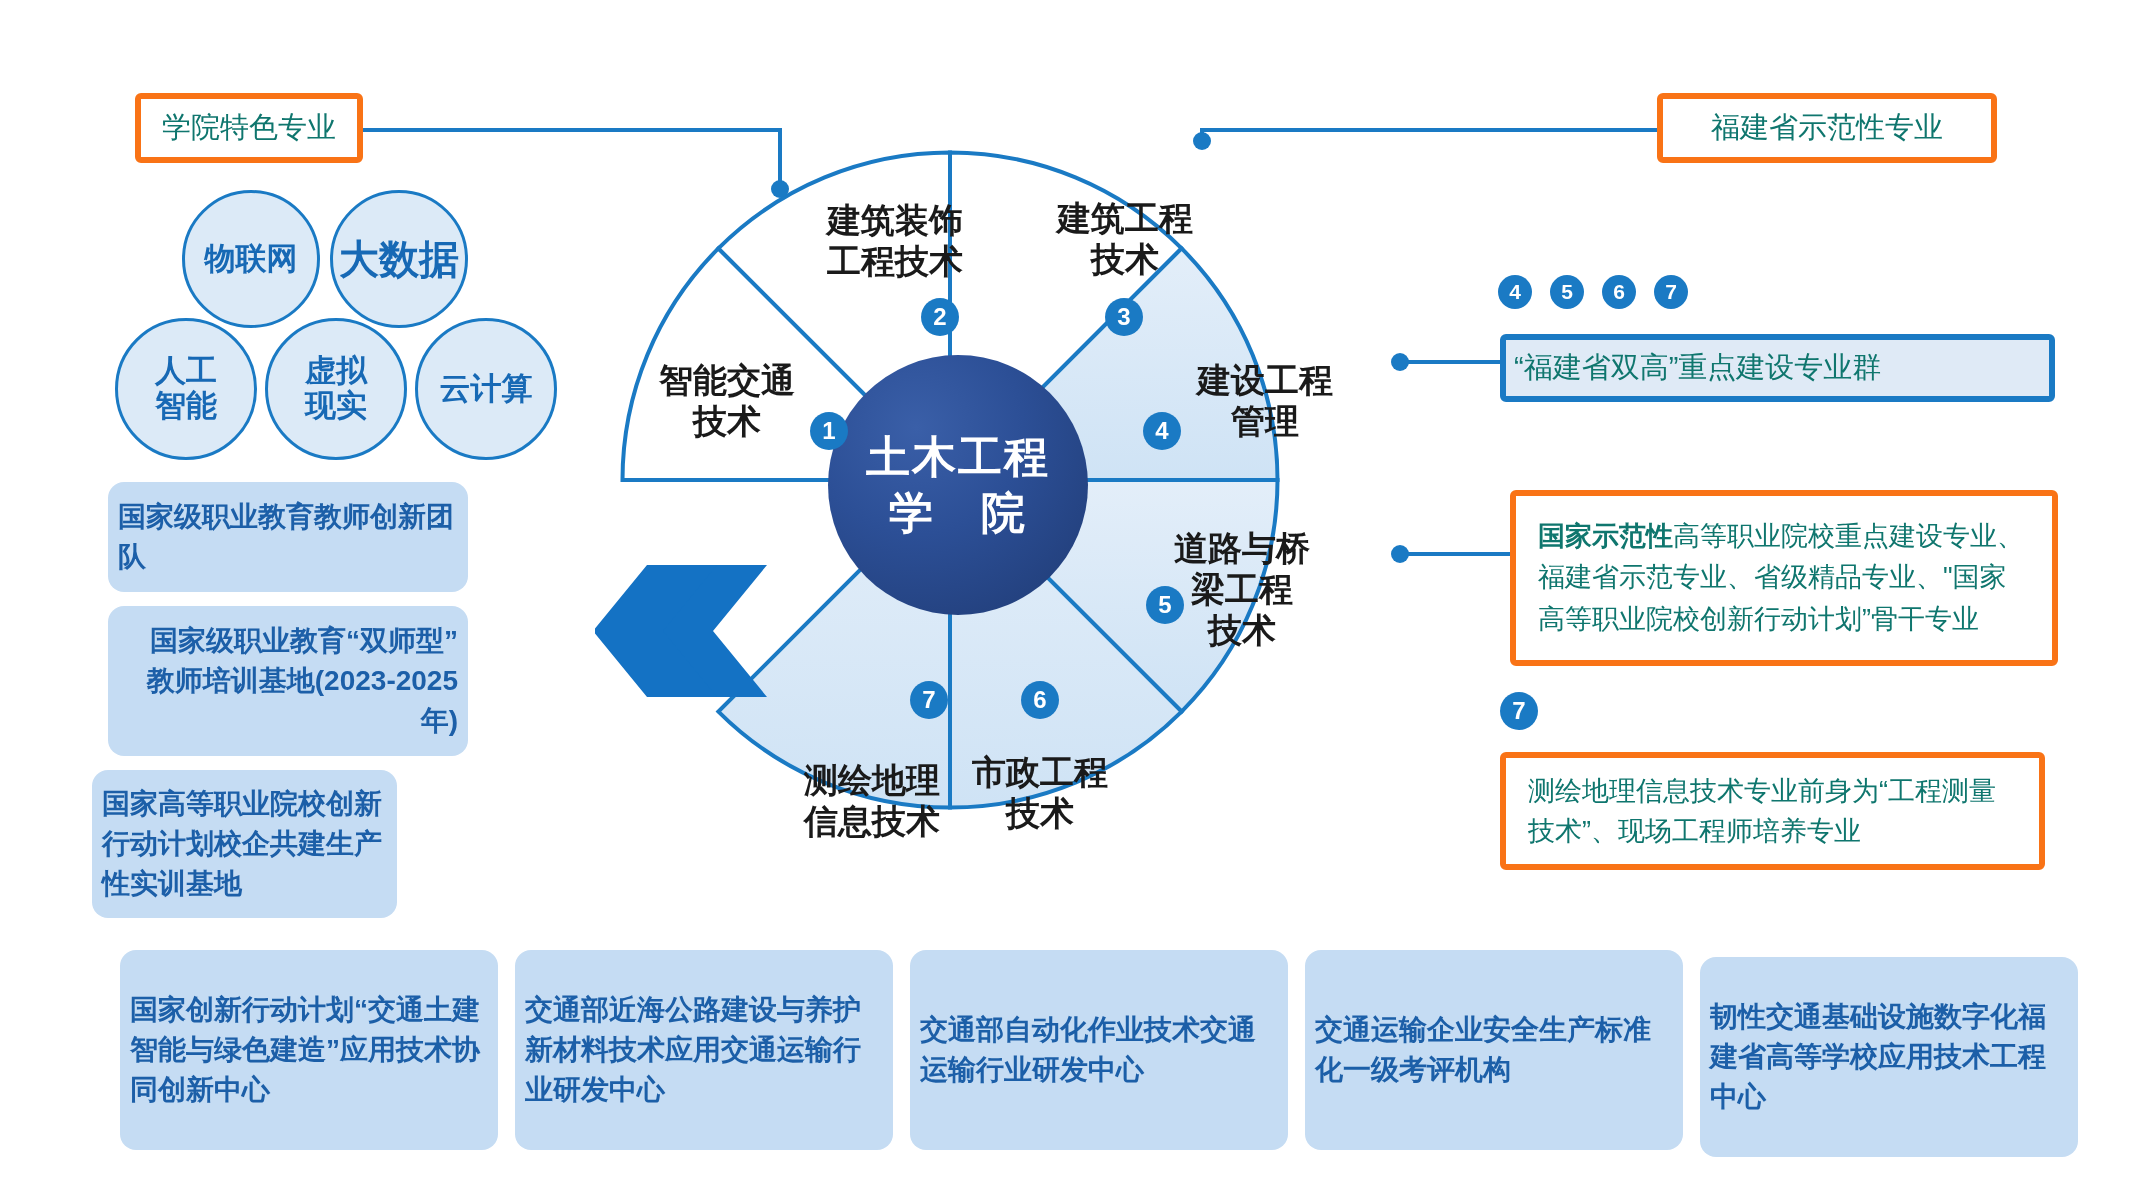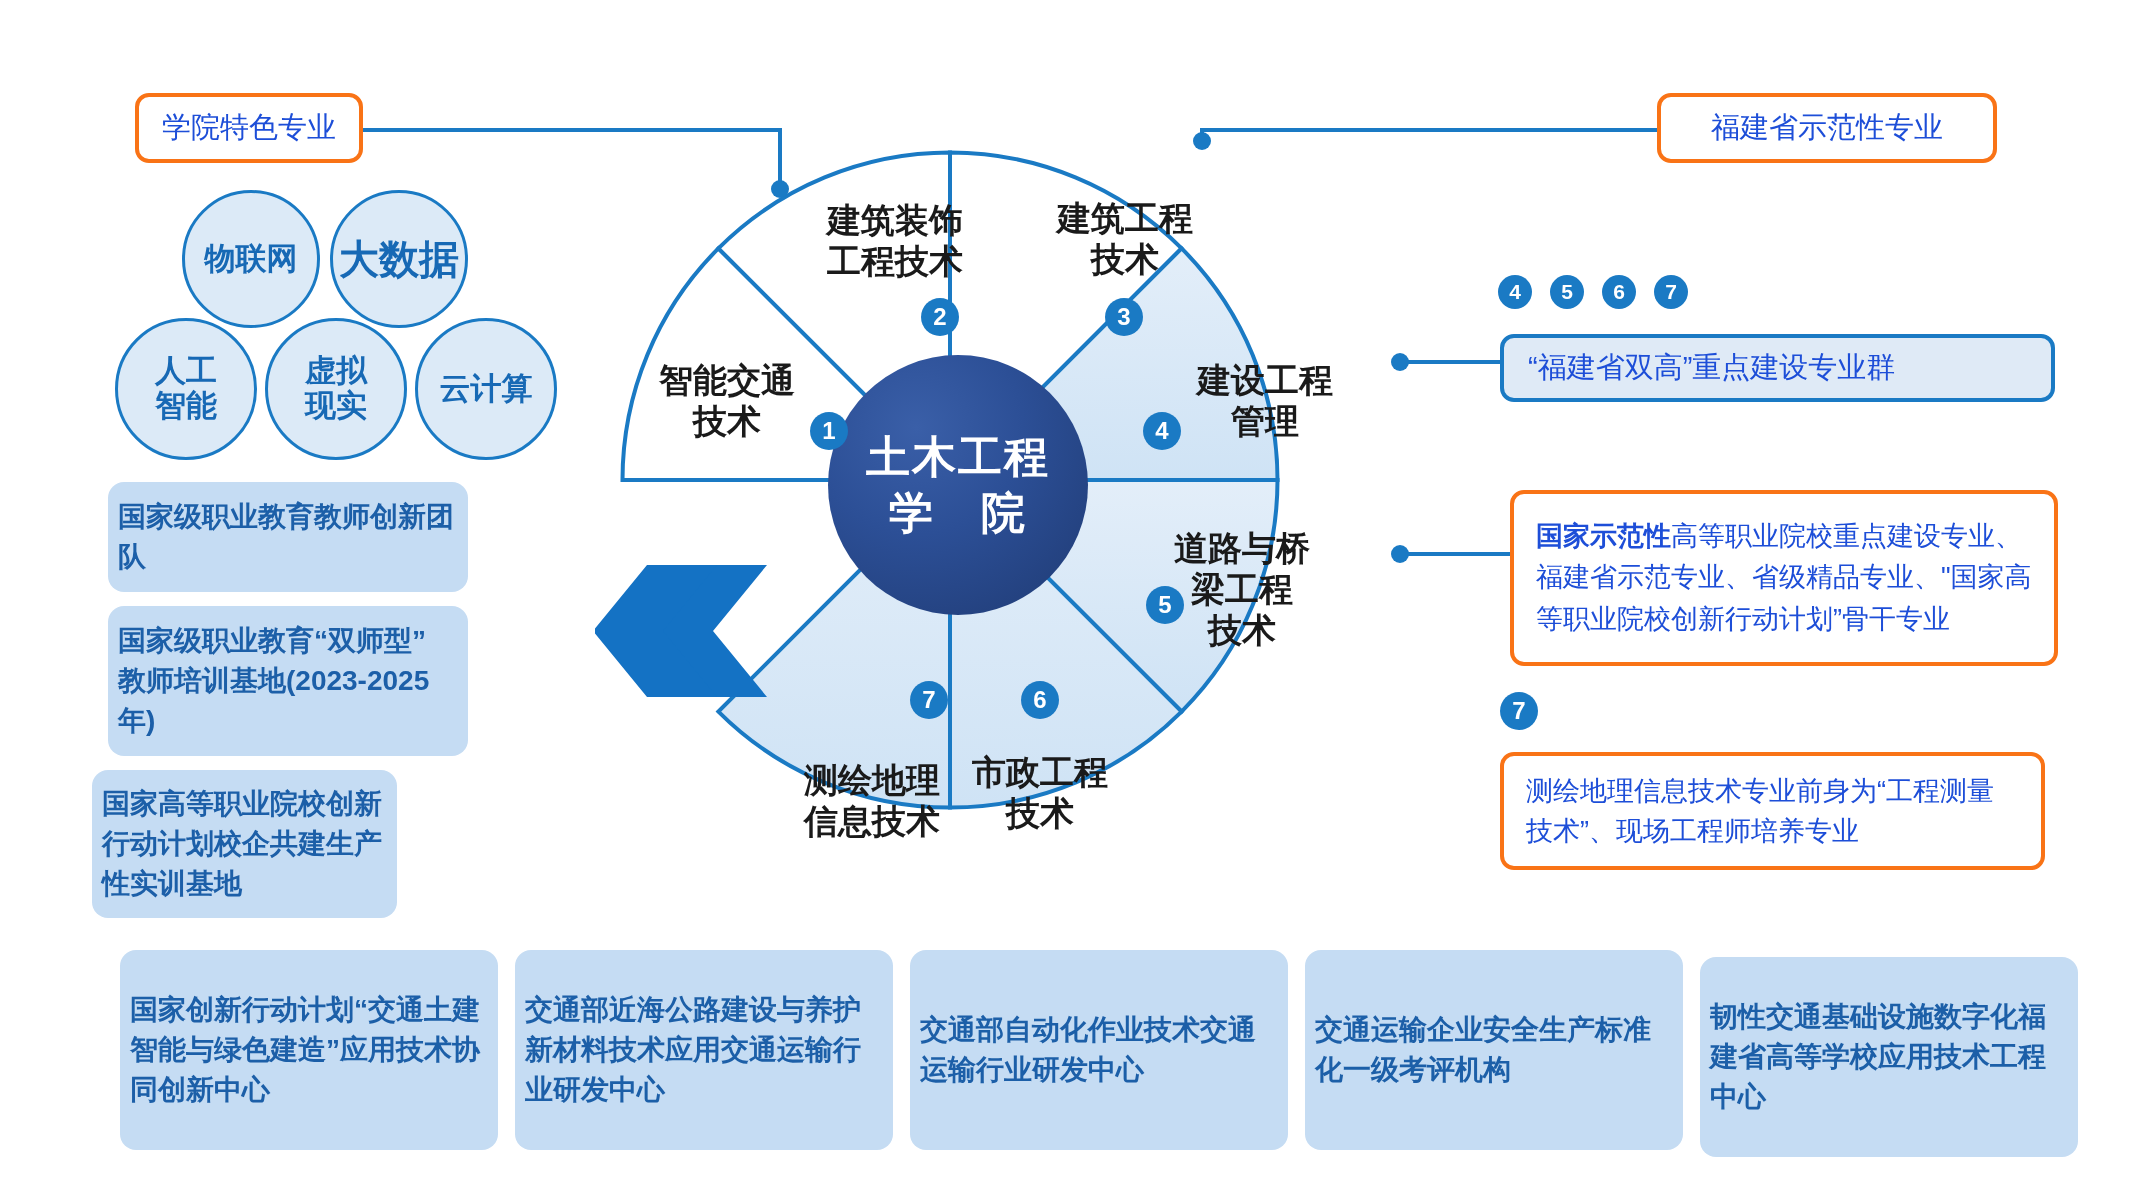--- a/index.html
+++ b/index.html
@@ -2,23 +2,23 @@
 <html><head>
 <meta charset="utf-8">
 <style>
   html,body{margin:0;padding:0;background:#ffffff;}
   body{width:2132px;height:1199px;position:relative;overflow:hidden;
        font-family:"Liberation Sans","DejaVu Sans",sans-serif;}
   .abs{position:absolute;}
 
   
   .outline-box{
-    position:absolute;background:#ffffff;border:4px solid #f97316;
-    border-radius:14px;display:flex;align-items:center;justify-content:center;
-    color:#1d4ed8;box-sizing:border-box;
+    position:absolute;background:#ffffff;border:6px solid #f97316;
+    border-radius:6px;display:flex;align-items:center;justify-content:center;
+    color:#0f766e;box-sizing:border-box;
   }
   .outline-box.light{background:#dfeaf6;border-color:#1a7ac4;}
   .outline-box.leftalign{justify-content:flex-start;}
 
   
   .panel{
     position:absolute;background:#c5dcf3;border-radius:16px;
     color:#1c5fa8;font-weight:bold;box-sizing:border-box;
     display:flex;align-items:center;
   }
@@ -138,21 +138,21 @@
 
 <div class="outline-box" style="left:1657px;top:93px;width:340px;height:70px;font-size:29px;">福建省示范性专业</div>
 
 <div class="abs" style="left:1498px;top:275px;display:flex;gap:18px;">
   <div class="badge sm" style="position:relative;left:0;top:0;">4</div>
   <div class="badge sm" style="position:relative;left:0;top:0;">5</div>
   <div class="badge sm" style="position:relative;left:0;top:0;">6</div>
   <div class="badge sm" style="position:relative;left:0;top:0;">7</div>
 </div>
 
-<div class="outline-box light leftalign" style="left:1500px;top:334px;width:555px;height:68px;font-size:29px;padding-left:24px;">“福建省双高”重点建设专业群</div>
+<div class="outline-box light leftalign" style="left:1500px;top:334px;width:555px;height:68px;font-size:29px;padding-left:8px;">“福建省双高”重点建设专业群</div>
 
 <div class="outline-box leftalign" style="left:1510px;top:490px;width:548px;height:176px;font-size:27px;padding:0 22px;line-height:1.52;">
   <div style="width:100%;">
     <span style="font-weight:bold;">国家示范性</span><span>高等职业院校重点建设专业、福建省示范专业、省级精品专业、"国家高等职业院校创新行动计划”骨干专业</span>
   </div>
 </div>
 
 <div class="badge" style="left:1500px;top:692px;">7</div>
 <div class="outline-box leftalign" style="left:1500px;top:752px;width:545px;height:118px;font-size:27px;padding:0 22px;line-height:1.5;">
   <div>测绘地理信息技术专业前身为“工程测量技术”、现场工程师培养专业</div>
@@ -162,21 +162,21 @@
 <div class="bubble" style="left:330px;top:190px;width:138px;height:138px;font-size:40px;">大数据</div>
 <div class="bubble" style="left:115px;top:318px;width:142px;height:142px;font-size:31px;white-space:pre-line;">人工
 智能</div>
 <div class="bubble" style="left:265px;top:318px;width:142px;height:142px;font-size:31px;white-space:pre-line;">虚拟
 现实</div>
 <div class="bubble" style="left:415px;top:318px;width:142px;height:142px;font-size:31px;">云计算</div>
 
 <div class="panel" style="left:108px;top:482px;width:360px;height:110px;font-size:28px;">
   <div class="inner">国家级职业教育教师创新团队</div>
 </div>
-<div class="panel" style="left:108px;top:606px;width:360px;height:150px;font-size:28px;">
+<div class="panel" style="left:108px;top:606px;width:360px;height:150px;font-size:28px;text-align:right;">
   <div class="inner">国家级职业教育“双师型”　教师培训基地(2023-2025年)</div>
 </div>
 <div class="panel" style="left:92px;top:770px;width:305px;height:148px;font-size:28px;">
   <div class="inner">国家高等职业院校创新行动计划校企共建生产性实训基地</div>
 </div>
 
 <div class="panel" style="left:120px;top:950px;width:378px;height:200px;font-size:28px;">
   <div class="inner">国家创新行动计划“交通土建智能与绿色建造”应用技术协同创新中心</div>
 </div>
 <div class="panel" style="left:515px;top:950px;width:378px;height:200px;font-size:28px;">

